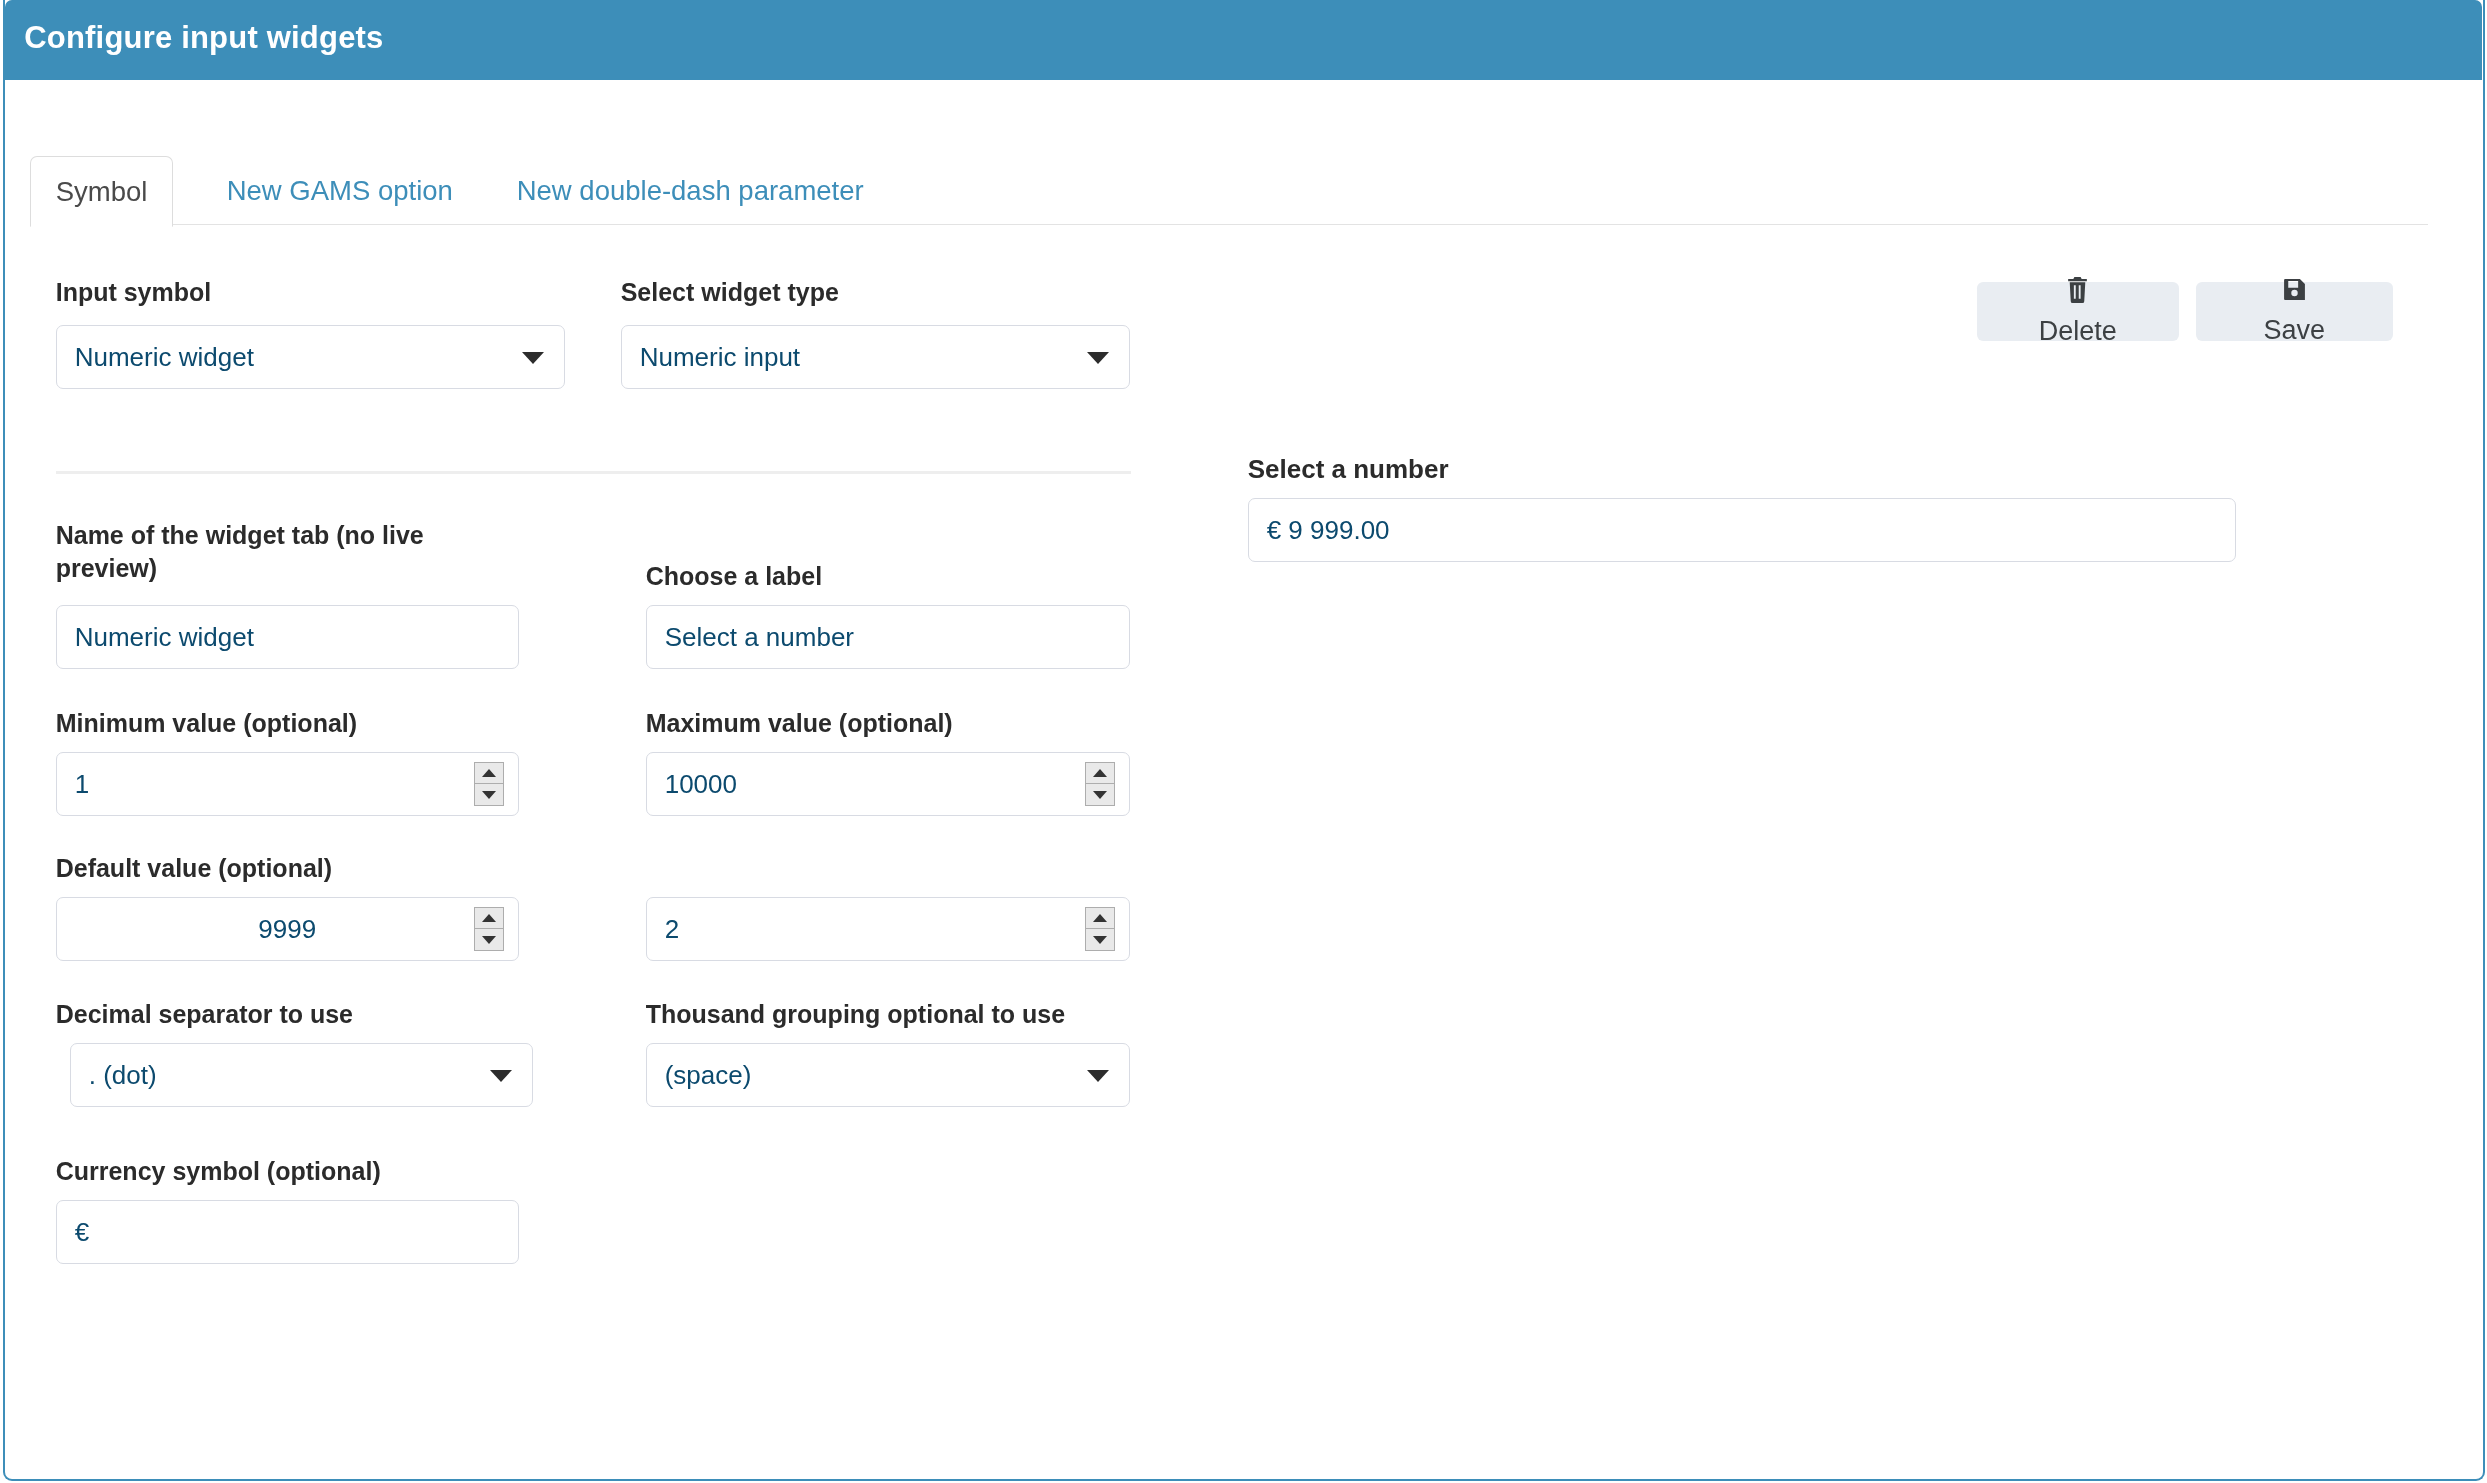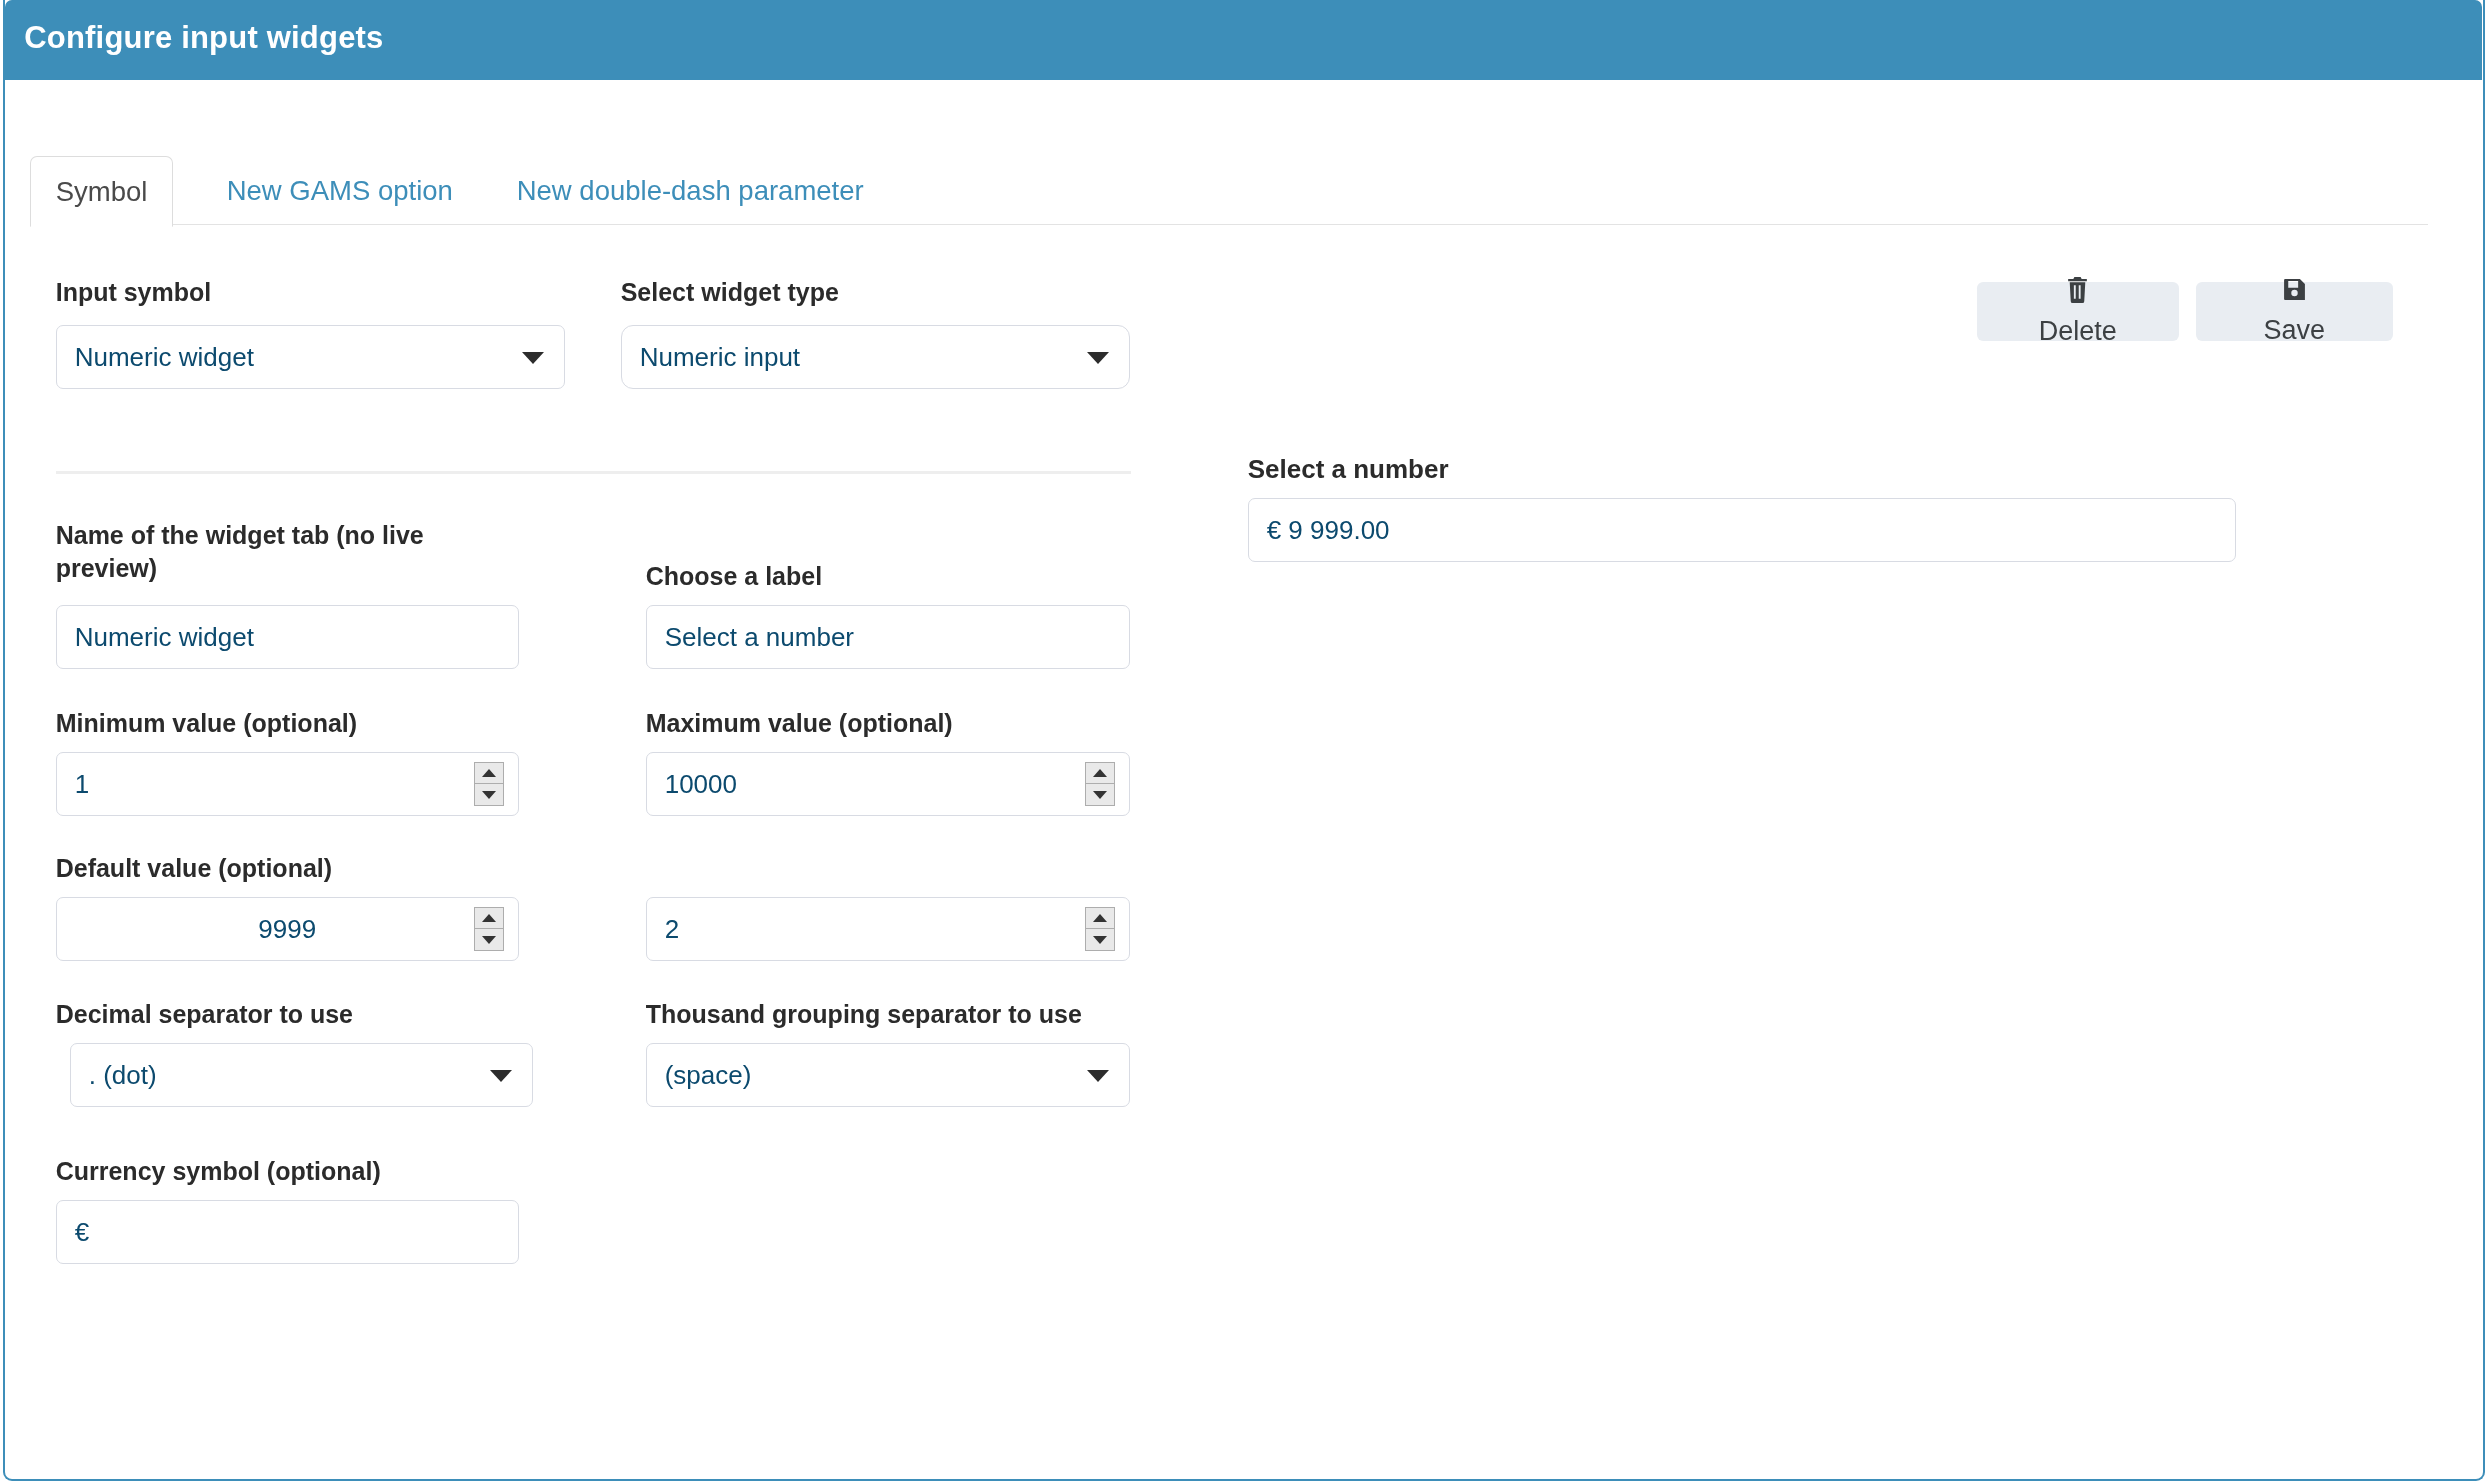--- a/index.html
+++ b/index.html
@@ -200,21 +200,21 @@
     </div>
   </div>
 
   <div class="lbl" style="left:51px; top:276px; width:533px;">Input symbol</div>
   <div class="ctl select" style="left:51px; top:325px; width:509px;">
     <span class="val">Numeric widget</span>
     <span class="caret"></span>
   </div>
 
   <div class="lbl" style="left:616px; top:276px; width:621px;">Select widget type</div>
-  <div class="ctl select" style="left:616px; top:325px; width:509px;border-radius:12px;">
+  <div class="ctl select" style="left:616px; top:325px; width:509px;">
     <span class="val">Numeric input</span>
     <span class="caret"></span>
   </div>
 
   <button class="btn btn-delete">
     <span>
       <svg width="25" height="27" viewBox="0 0 24 26" aria-hidden="true">
         <path fill="#3c4043" d="M9 1h6l1 2h5v2H3V3h5l1-2zM4.5 6h15l-1 18.2a1.8 1.8 0 0 1-1.8 1.8H7.3a1.8 1.8 0 0 1-1.8-1.8L4.5 6zm4 3v13h1.8V9H8.5zm4.7 0v13H15V9h-1.8z"></path>
       </svg>
     </span>
@@ -292,21 +292,21 @@
         </span>
     </span>
   </div>
 
   <div class="lbl" style="left:51px; top:998px; width:533px;">Decimal separator to use</div>
   <div class="ctl select" style="left:65px; top:1043px; width:463px;">
     <span class="val">. (dot)</span>
     <span class="caret"></span>
   </div>
 
-  <div class="lbl" style="left:641px; top:998px; width:621px;">Thousand grouping separator to use</div>
+  <div class="lbl" style="left:641px; top:998px; width:621px;">Thousand grouping optional to use</div>
   <div class="ctl select" style="left:641px; top:1043px; width:484px;">
     <span class="val">(space)</span>
     <span class="caret"></span>
   </div>
 
   <div class="lbl" style="left:51px; top:1155px; width:533px;">Currency symbol (optional)</div>
   <div class="ctl" style="left:51px; top:1200px; width:463px;">
     <span class="val">€</span>
   </div>
 

